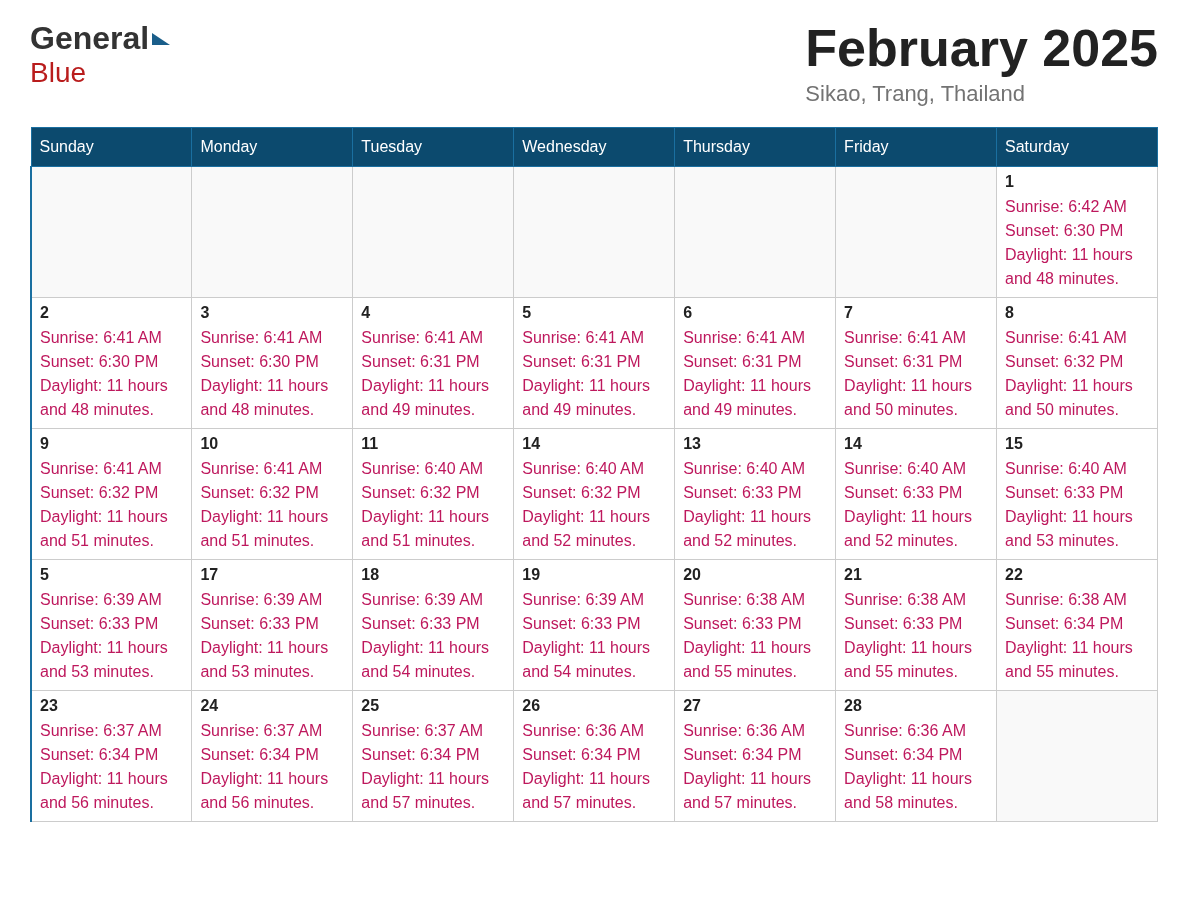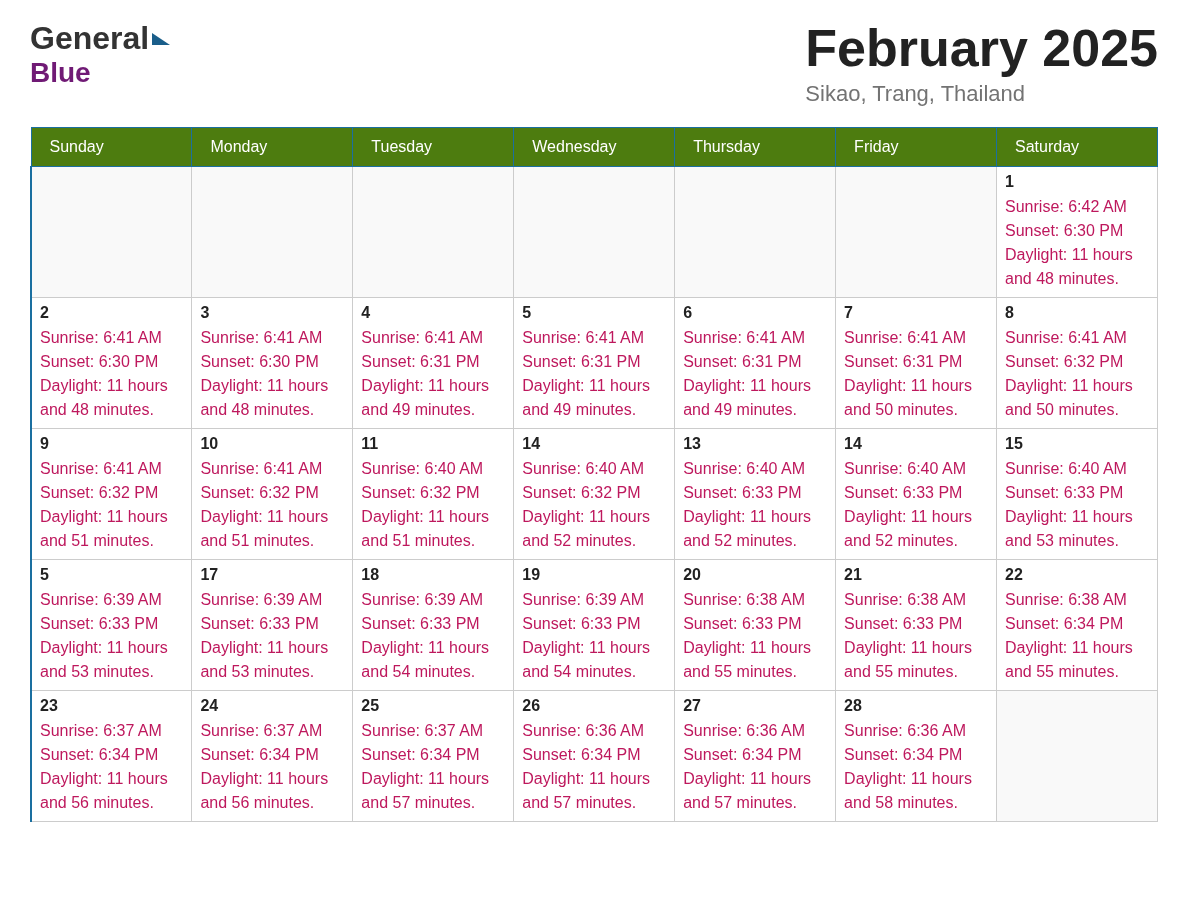--- a/index.html
+++ b/index.html
@@ -20,22 +20,22 @@
       display: flex;
       align-items: center;
     }
     .logo-text-general {
       font-size: 32px;
       font-weight: bold;
       color: #333;
     }
     .logo-text-blue {
       font-size: 28px;
-      font-weight: bold;
-      color: #701a75;
+      font-weight: normal;
+      color: #b91c1c;
     }
     .logo-wrapper {
       display: flex;
       flex-direction: column;
     }
     .logo-line1 {
       display: flex;
       align-items: center;
     }
     .title-block {
@@ -51,25 +51,25 @@
       font-size: 22px;
       color: #737373;
       margin-top: 4px;
     }
     table {
       width: 100%;
       border-collapse: collapse;
       table-layout: fixed;
     }
     th {
-      background-color: #4d7c0f;
+      background-color: #0c4a6e;
       color: #fff;
       font-size: 16px;
       font-weight: normal;
-      padding: 10px 18px;
+      padding: 10px 8px;
       text-align: left;
       border: 1px solid #1a6fa0;
     }
     td {
       vertical-align: top;
       border: 1px solid #ccc;
       padding: 6px 8px;
       height: 110px;
       font-size: 12.5px;
       color: #333;

